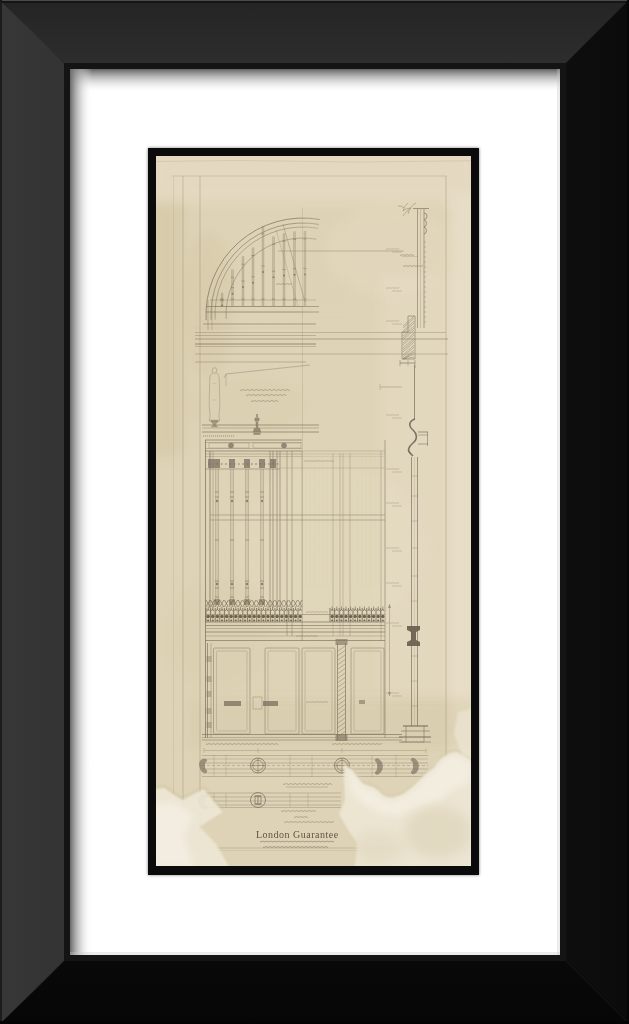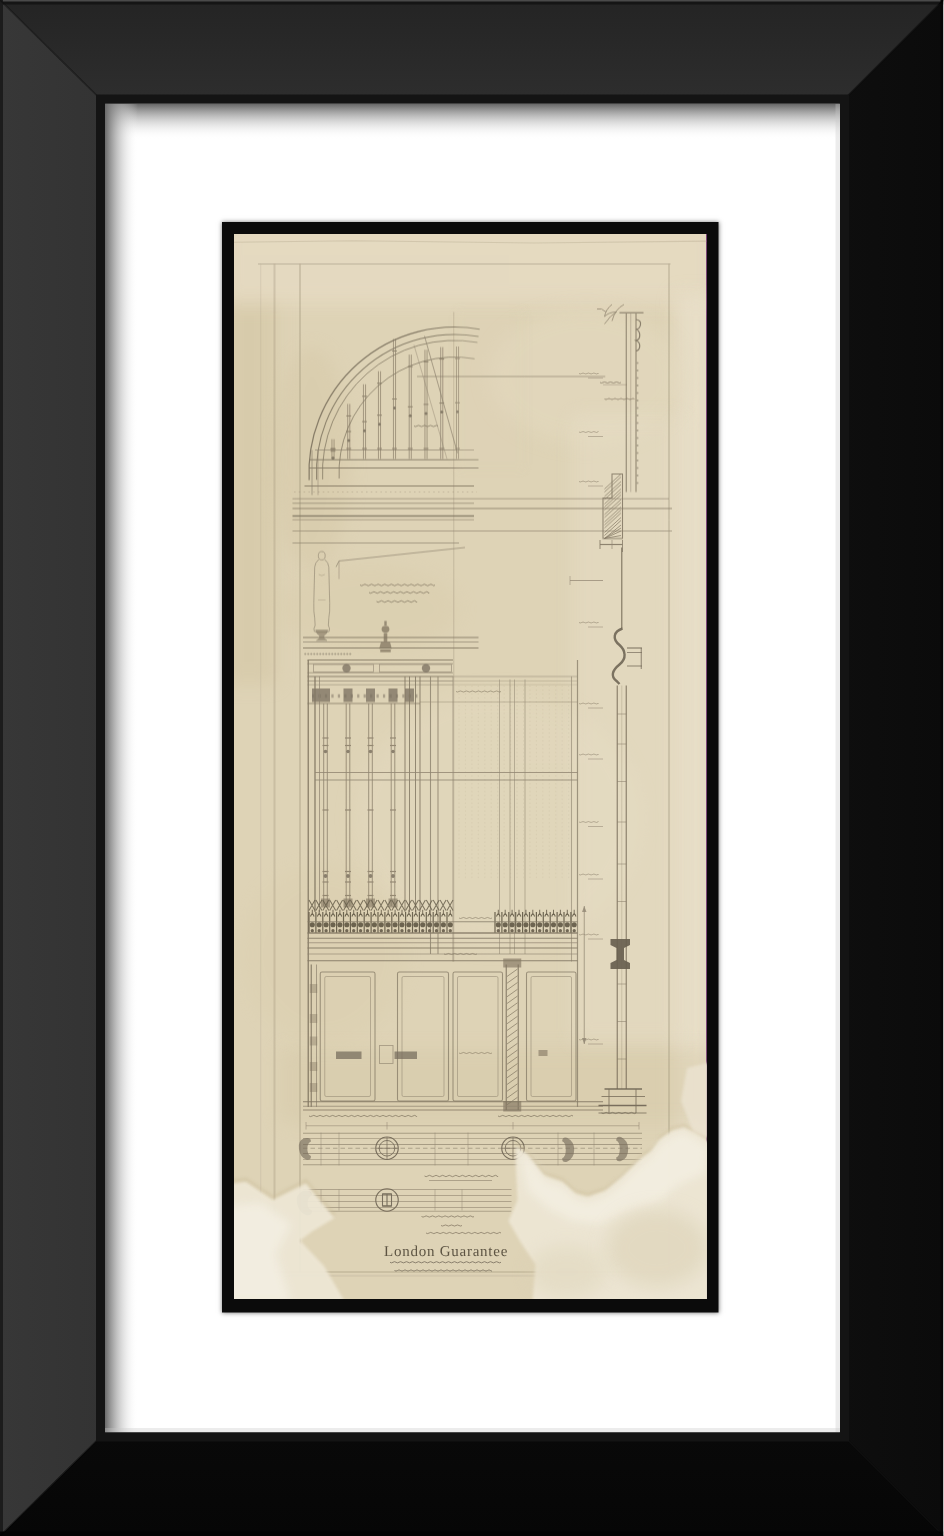--- a/index.html
+++ b/index.html
@@ -67,21 +67,21 @@
 <line x1="0" y1="0" x2="70" y2="69" stroke="#121212" stroke-width="1" opacity="0.8"></line>
 <line x1="629" y1="0" x2="560" y2="69" stroke="#000000" stroke-width="1" opacity="0.7"></line>
 <line x1="0" y1="1024" x2="70" y2="955" stroke="#000000" stroke-width="1" opacity="0.7"></line>
 <line x1="629" y1="1024" x2="560" y2="955" stroke="#000000" stroke-width="1" opacity="0.7"></line>
 
 <polygon points="64,63 566,63 566,961 64,961 64,63 70,69 70,955 560,955 560,69 70,69" fill-rule="evenodd" fill="#141414"></polygon>
 </svg>
 
 <div class="abs" style="left:148px;top:148px;width:331px;height:727px;background:#0b0b0b;box-shadow:0 0 3px rgba(0,0,0,0.5)"></div>
 
-<div class="abs" style="left:156px;top:156px;width:315px;height:710px;background:#a21caf;overflow:hidden">
+<div class="abs" style="left:156px;top:156px;width:315px;height:710px;background:#f0abfc;overflow:hidden">
 <svg width="315" height="710" viewBox="0 0 315 710" style="position:absolute;left:0;top:0">
 <defs>
 <filter id="blur6" x="-50%" y="-50%" width="200%" height="200%">
             <feGaussianBlur stdDeviation="6"></feGaussianBlur>
           </filter>
 <filter id="blur3" x="-50%" y="-50%" width="200%" height="200%">
             <feGaussianBlur stdDeviation="3"></feGaussianBlur>
           </filter>
 <filter id="blur1" x="-30%" y="-30%" width="160%" height="160%">
             <feGaussianBlur stdDeviation="1.1"></feGaussianBlur>

